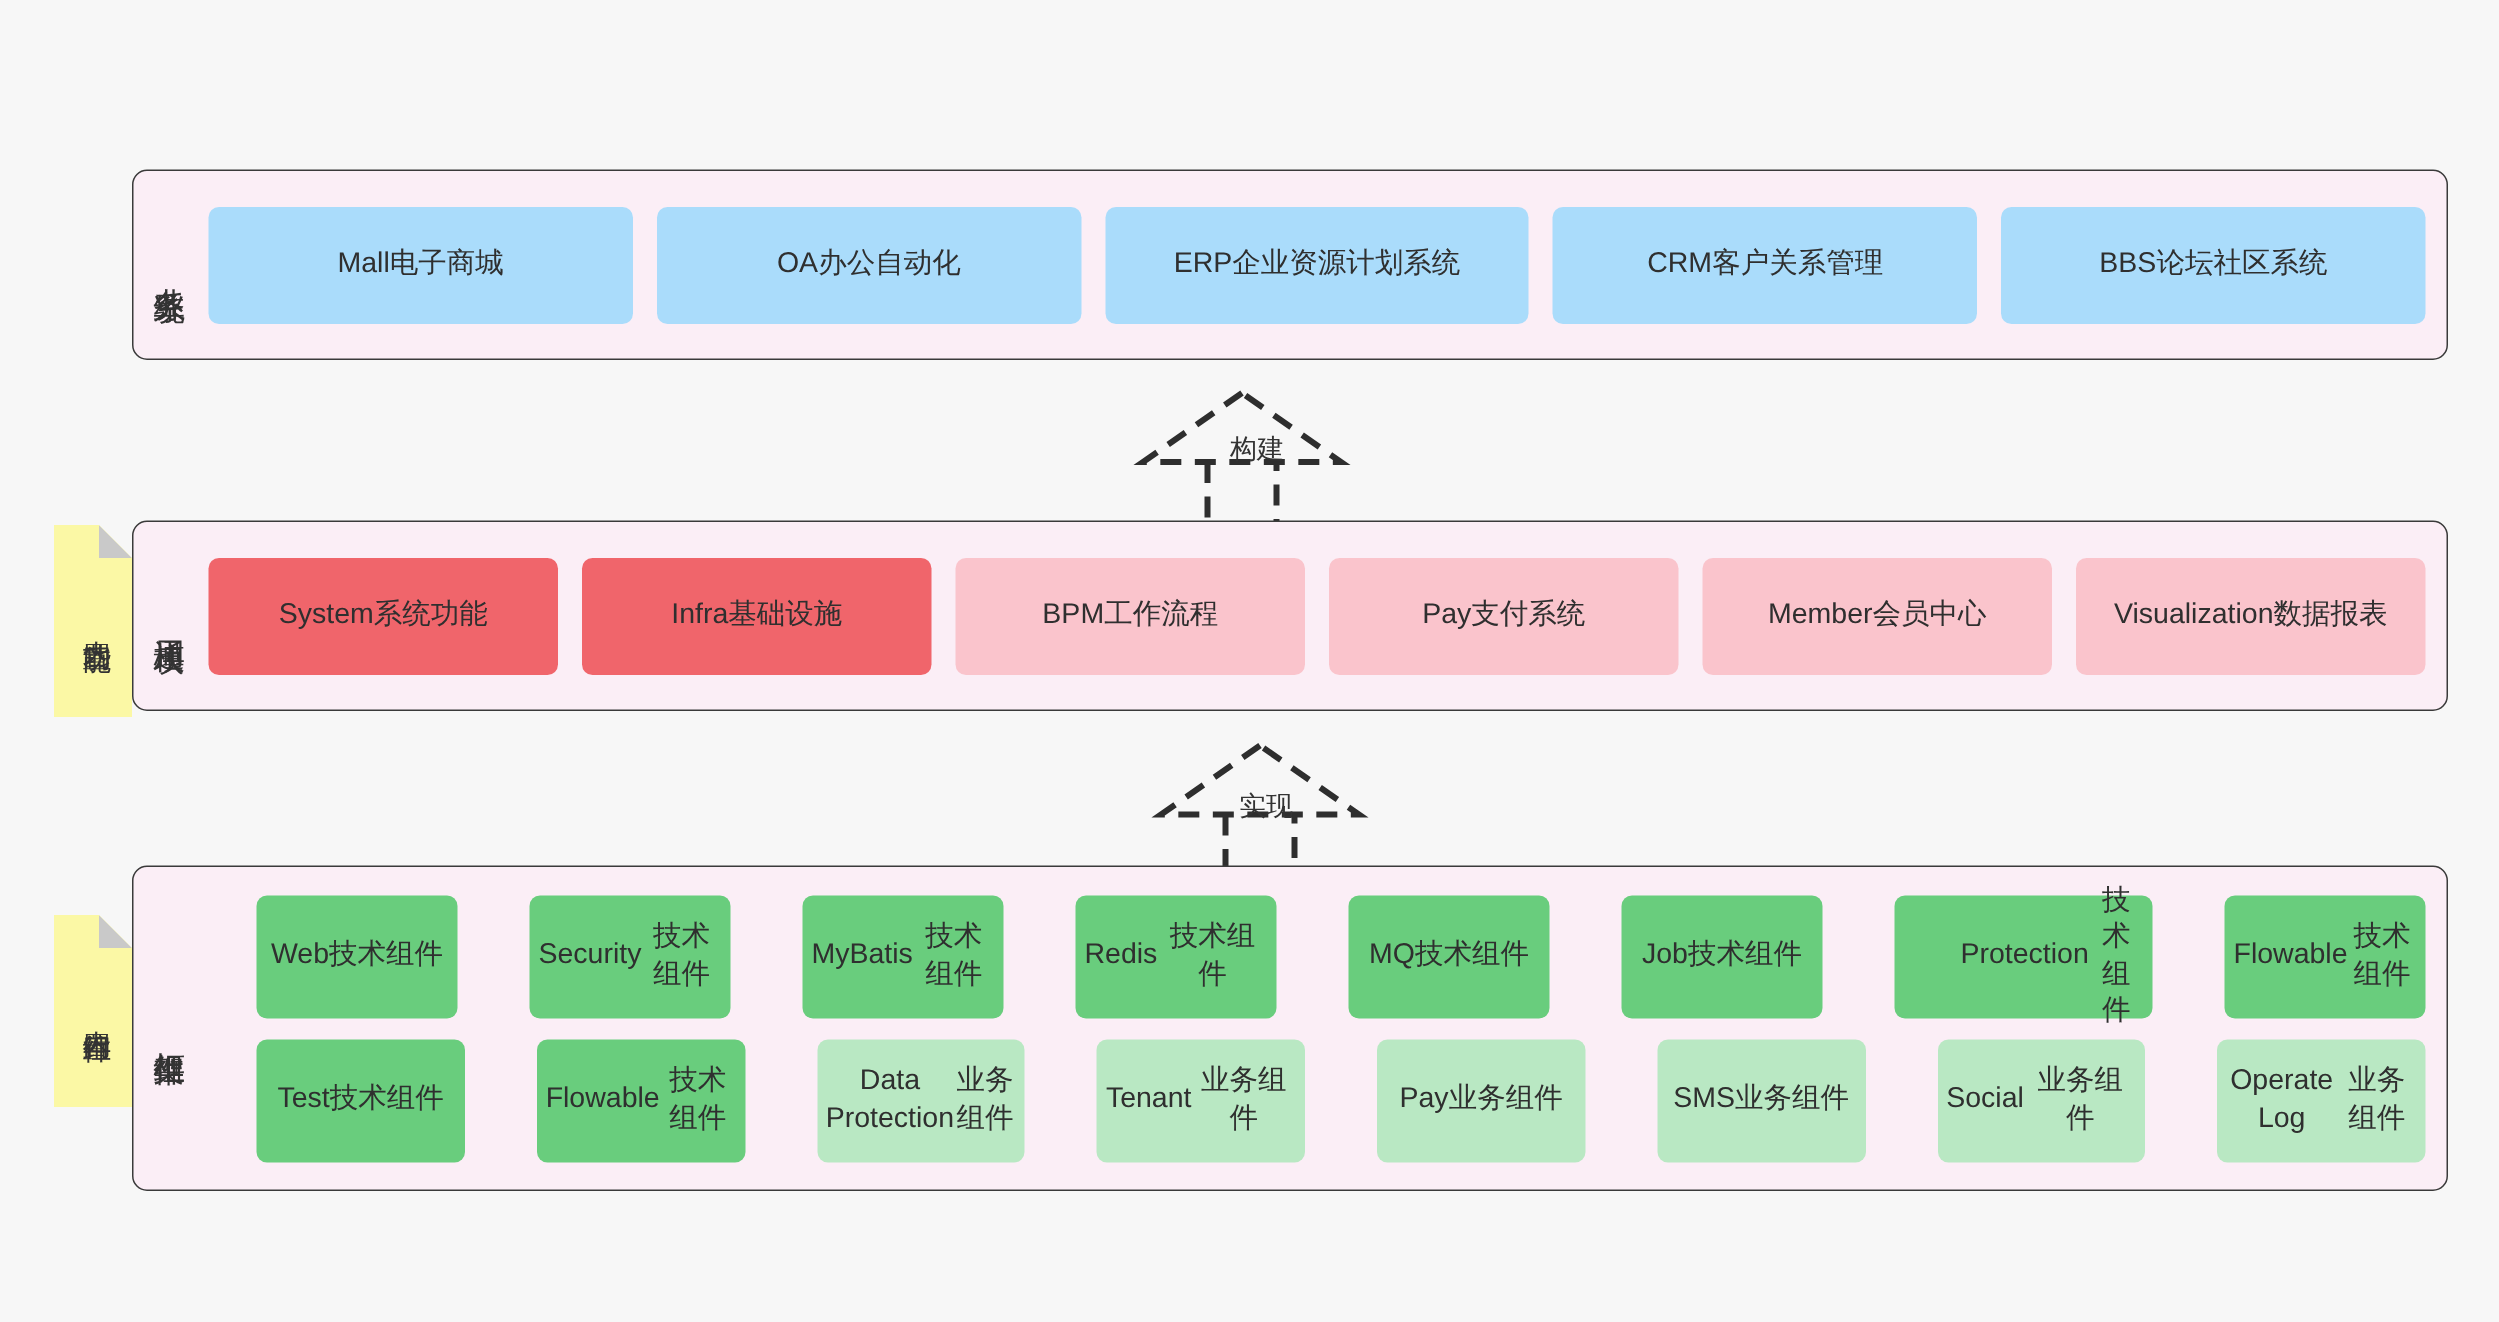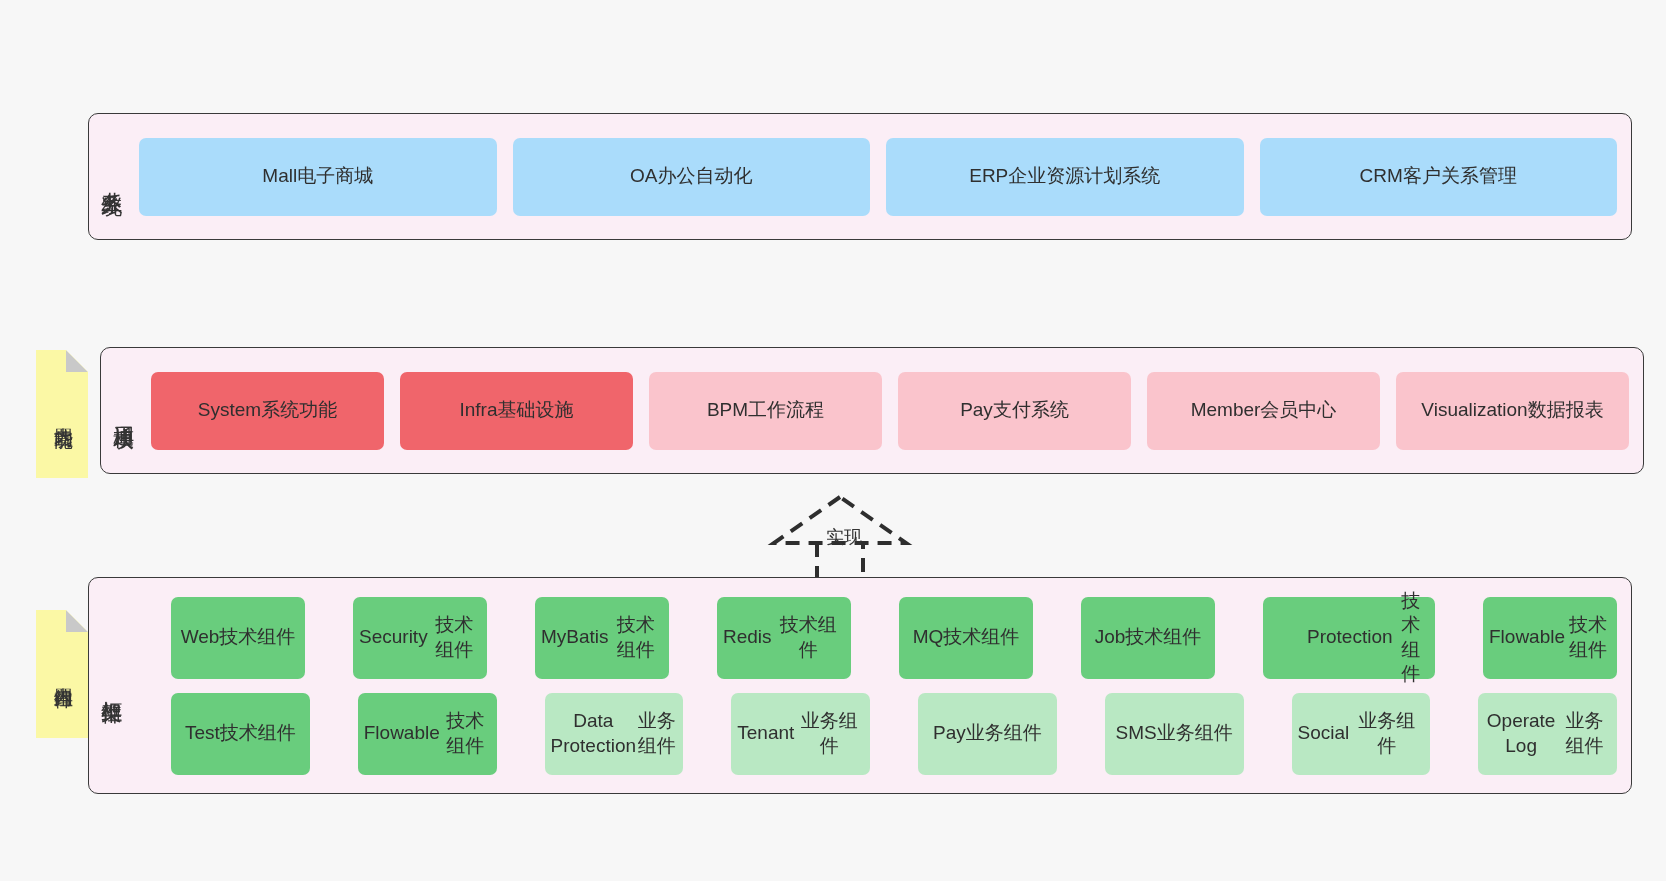--- a/index.html
+++ b/index.html
@@ -155,30 +155,41 @@
           <span class="t2">办公自动化</span>
         </div>
         <div class="card" style="background: rgb(170, 220, 251);">
           <span class="t1">ERP</span>
           <span class="t2">企业资源计划系统</span>
         </div>
         <div class="card" style="background: rgb(170, 220, 251);">
           <span class="t1">CRM</span>
           <span class="t2">客户关系管理</span>
         </div>
+        <div class="card" style="background: rgb(170, 220, 251);">
+          <span class="t1">BBS</span>
+          <span class="t2">论坛社区系统</span>
+        </div>
       </div>
     </div>
   </div>
 
+  <div id="arrow-build" class="arrow-wrap">
+    <svg viewBox="0 0 180 110" xmlns="http://www.w3.org/2000/svg">
+      <path d="M 80 10 L 14 56 L 146 56 Z" fill="none" stroke="#2e2e2e" stroke-width="4" stroke-dasharray="14,9" stroke-linecap="butt"></path>
+      <path d="M 57 56 L 57 105 L 103 105 L 103 56" fill="none" stroke="#2e2e2e" stroke-width="4" stroke-dasharray="14,9" stroke-linecap="butt"></path>
+    </svg>
+    <span class="arrow-label">构建</span>
+  </div>
 
   <div id="sticky-functions" class="sticky" style="background: rgb(251, 248, 165);">
     <span>内置功能</span>
   </div>
 
-  <div id="module-panel" class="layer-panel" style="background: rgb(251, 238, 246); border-color: rgb(58, 58, 58); margin-left: 12px;">
+  <div id="module-panel" class="layer-panel" style="background: rgb(251, 238, 246); border-color: rgb(58, 58, 58);">
     <div class="layer-label">通用模块</div>
     <div class="layer-body">
       <div class="card-row">
         <div class="card" style="background: rgb(240, 101, 107);">
           <span class="t1">System</span>
           <span class="t2">系统功能</span>
         </div>
         <div class="card" style="background: rgb(240, 101, 107);">
           <span class="t1">Infra</span>
           <span class="t2">基础设施</span>

